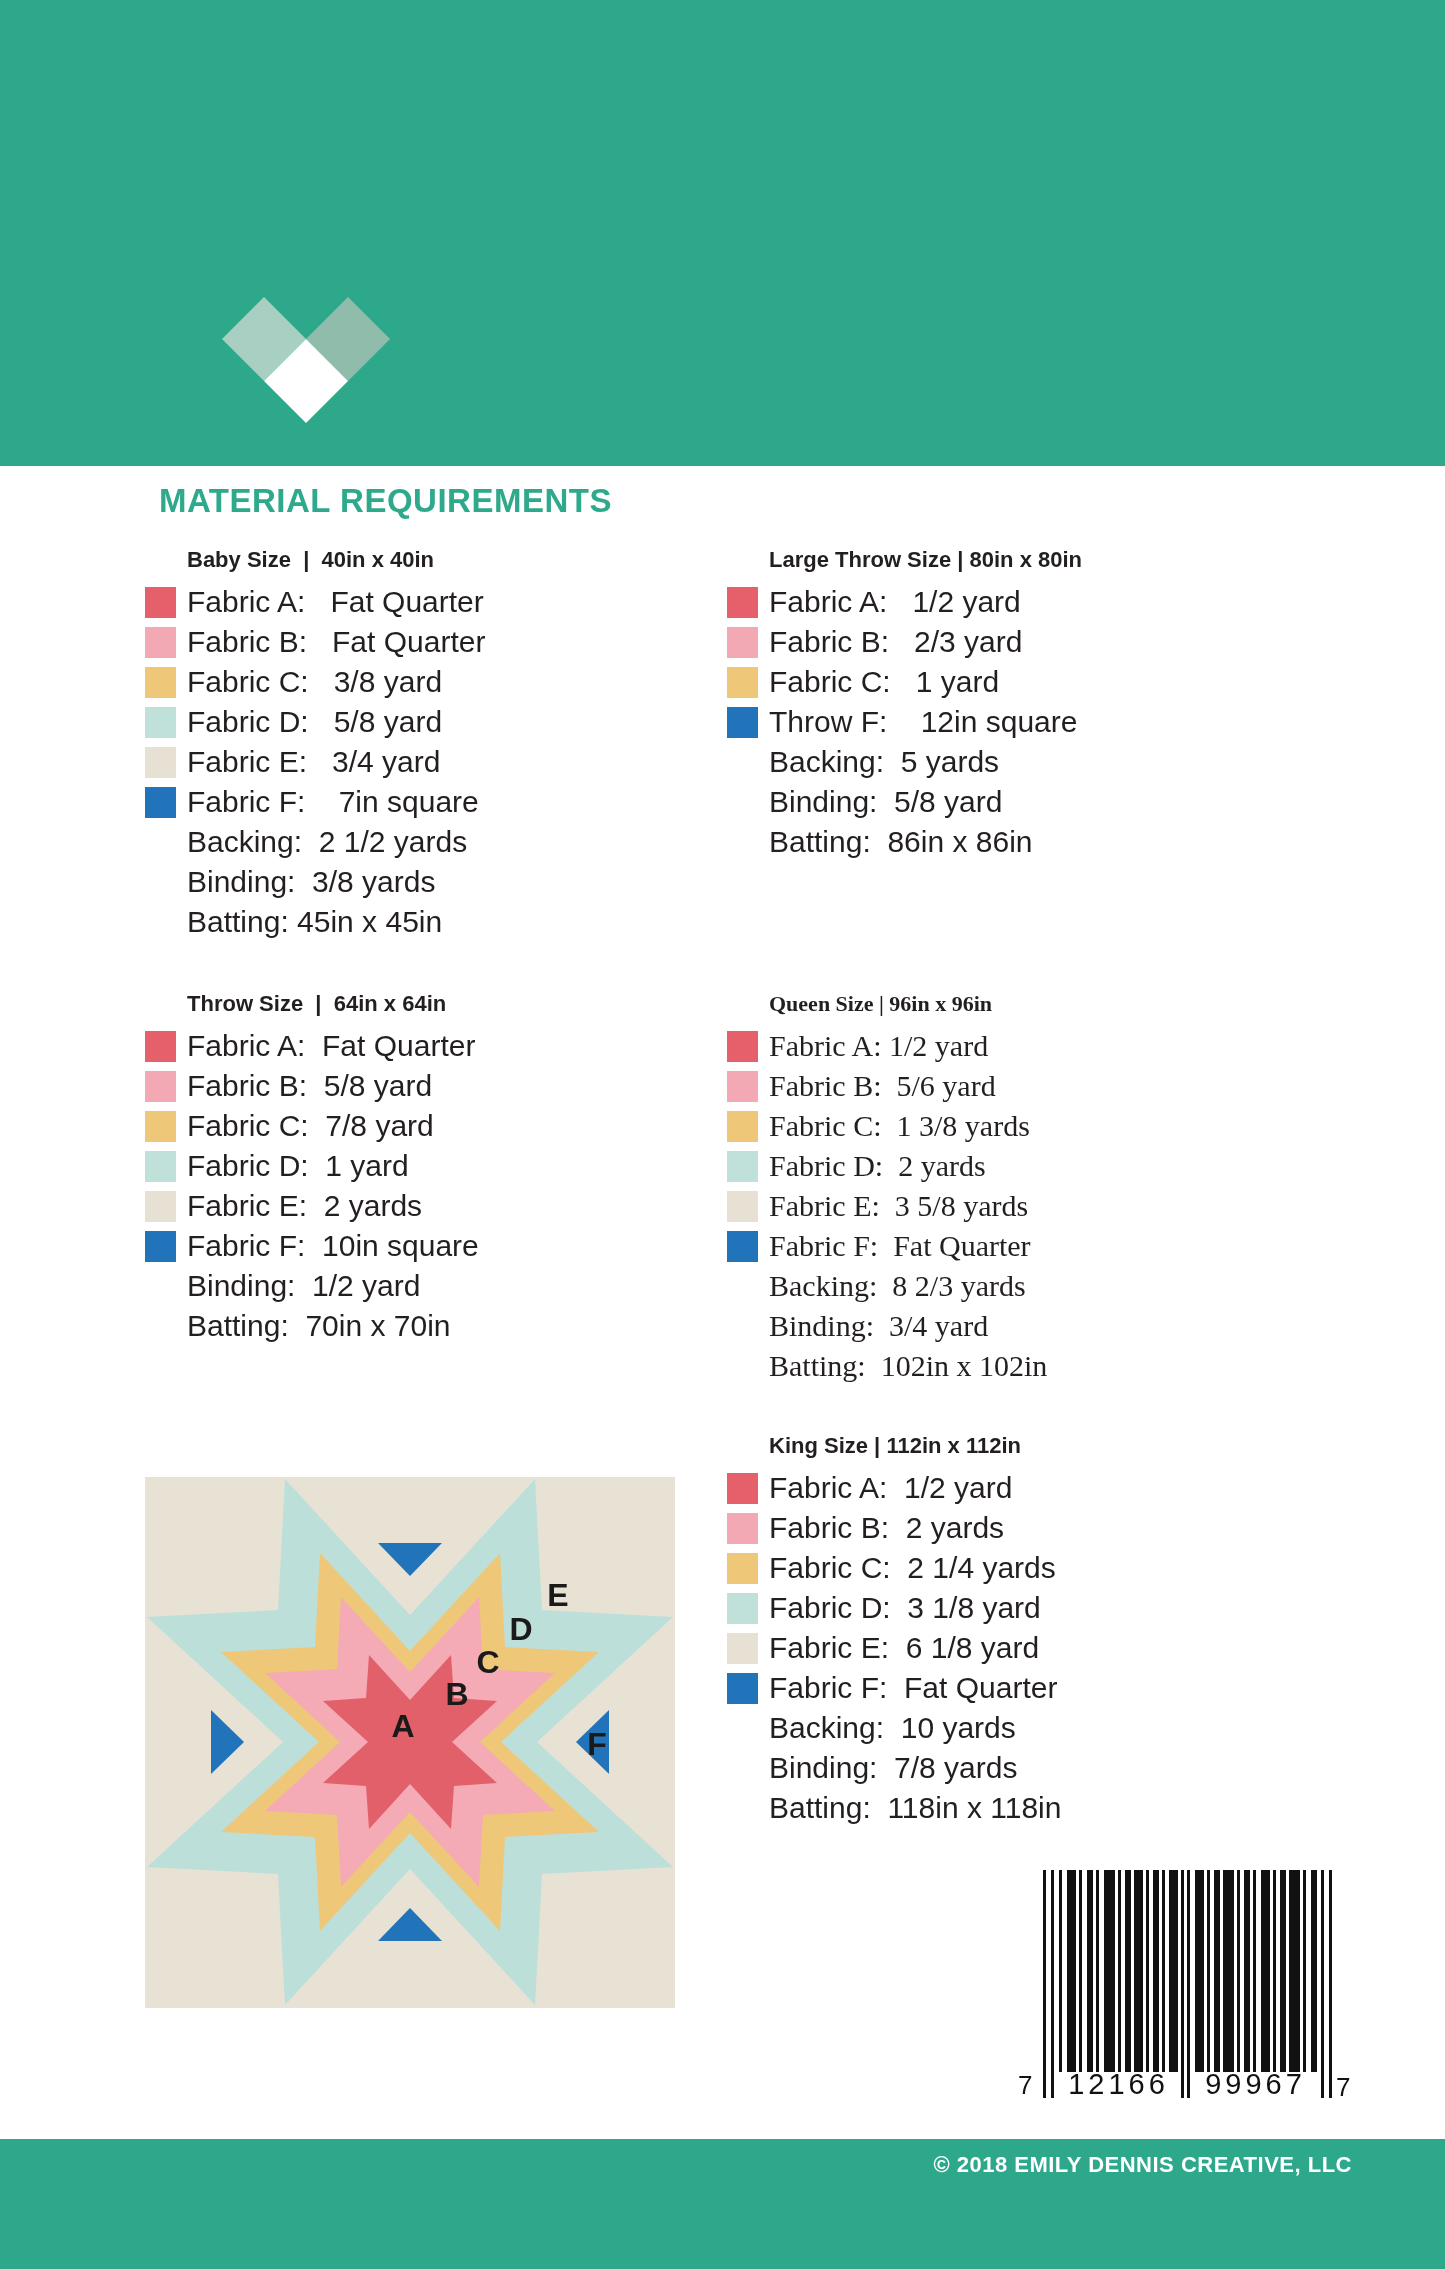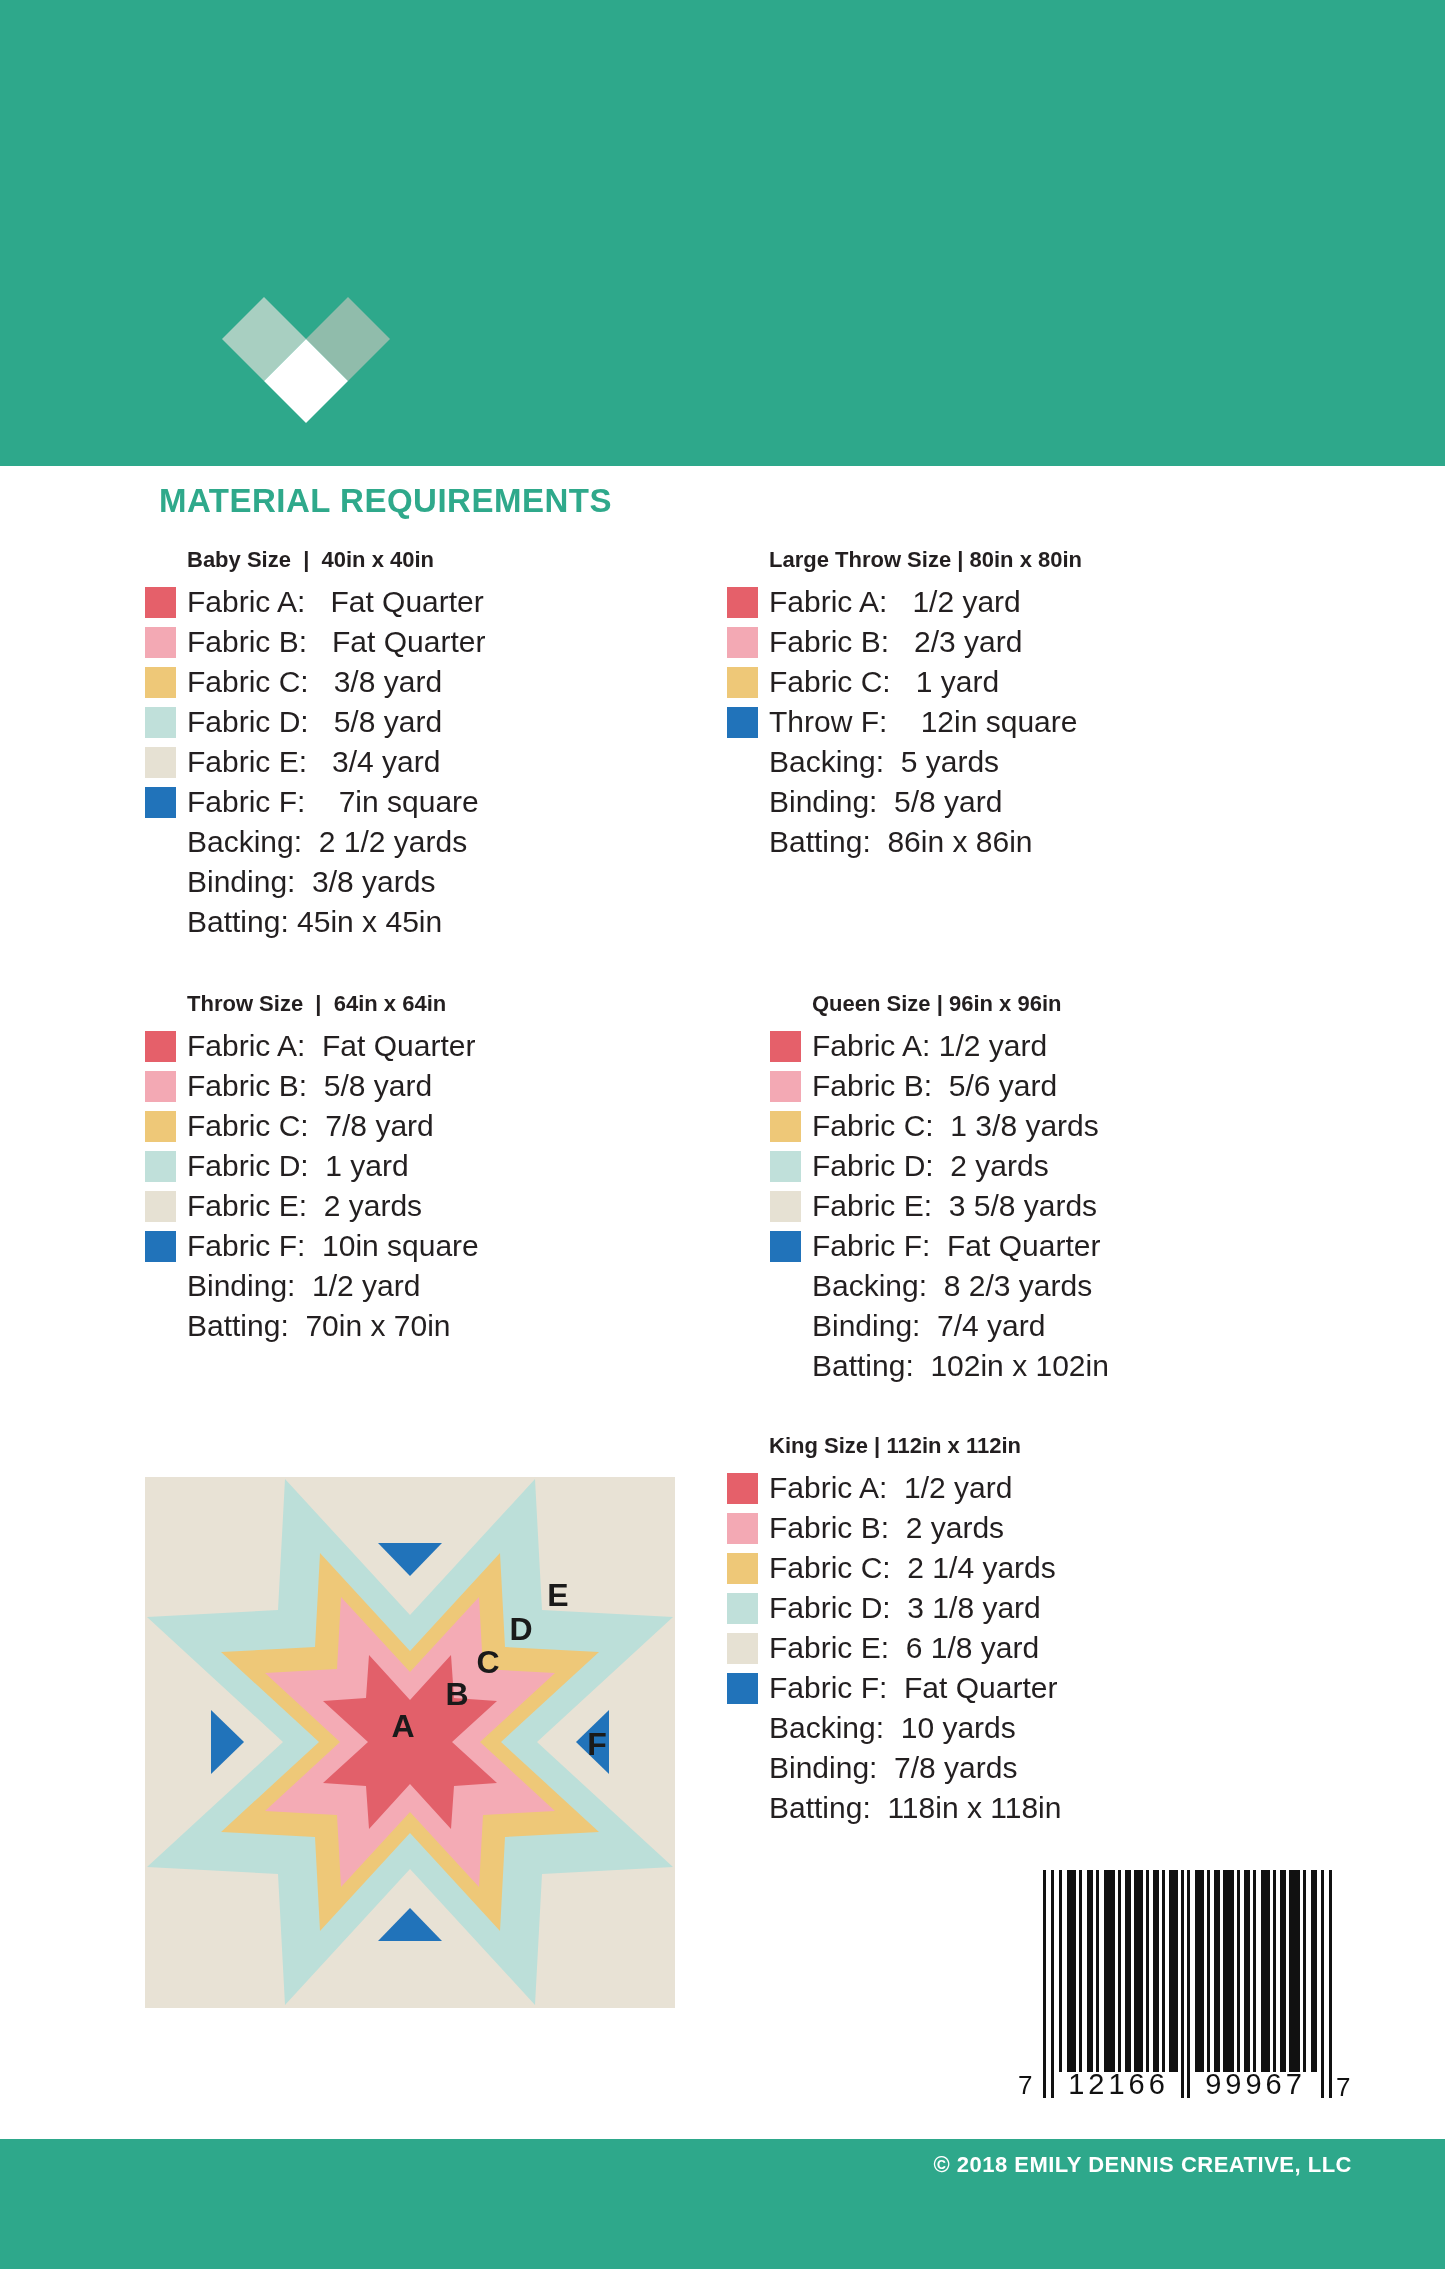--- a/index.html
+++ b/index.html
@@ -13,21 +13,21 @@
               letter-spacing:.5px;white-space:pre;}
   
   .section{position:absolute;width:560px;}
   .section-title{font-size:22px;font-weight:bold;line-height:36px;margin:0 0 4px 42px;white-space:pre;}
   .row{display:flex;align-items:center;height:40px;}
   .swatch{width:31px;height:31px;margin-right:11px;flex:0 0 31px;}
   .rowtext{font-size:30px;white-space:pre;}
   #sec-baby{left:145px;top:542px;}
   #sec-large-throw{left:727px;top:542px;}
   #sec-throw{left:145px;top:986px;}
-  #sec-queen{left:770px;top:986px;}
+  #sec-queen{left:727px;top:986px;font-family:Liberation Serif, serif;}
   #sec-king{left:727px;top:1428px;}
   
   .quilt{position:absolute;left:145px;top:1477px;width:530px;height:531px;}
   .quilt text{font-family:"Liberation Sans",sans-serif;font-weight:bold;font-size:32px;fill:#1a1a1a;}
   
   .barcode{position:absolute;left:1018px;top:1870px;width:350px;height:260px;}
   .barcode-bars{position:absolute;left:25px;top:0;}
   .bc-digit{position:absolute;font-size:29px;color:#111;}
   .bc-left7{left:0;top:200px;font-size:26px;}
   .bc-right7{left:318px;top:202px;font-size:26px;}
@@ -190,21 +190,21 @@
         <div class="row">
           <span class="swatch" style="background: rgb(33, 115, 186);"></span>
           <span class="rowtext">Fabric F:  Fat Quarter</span>
         </div>
         <div class="row">
           <span class="swatch" style="visibility: hidden;"></span>
           <span class="rowtext">Backing:  8 2/3 yards</span>
         </div>
         <div class="row">
           <span class="swatch" style="visibility: hidden;"></span>
-          <span class="rowtext">Binding:  7/4 yard</span>
+          <span class="rowtext">Binding:  3/4 yard</span>
         </div>
         <div class="row">
           <span class="swatch" style="visibility: hidden;"></span>
           <span class="rowtext">Batting:  102in x 102in</span>
         </div>
       </div>
   </div>
   <div class="section" id="sec-king">
     <div class="section-title">King Size | 112in x 112in</div>
     <div class="rows">

